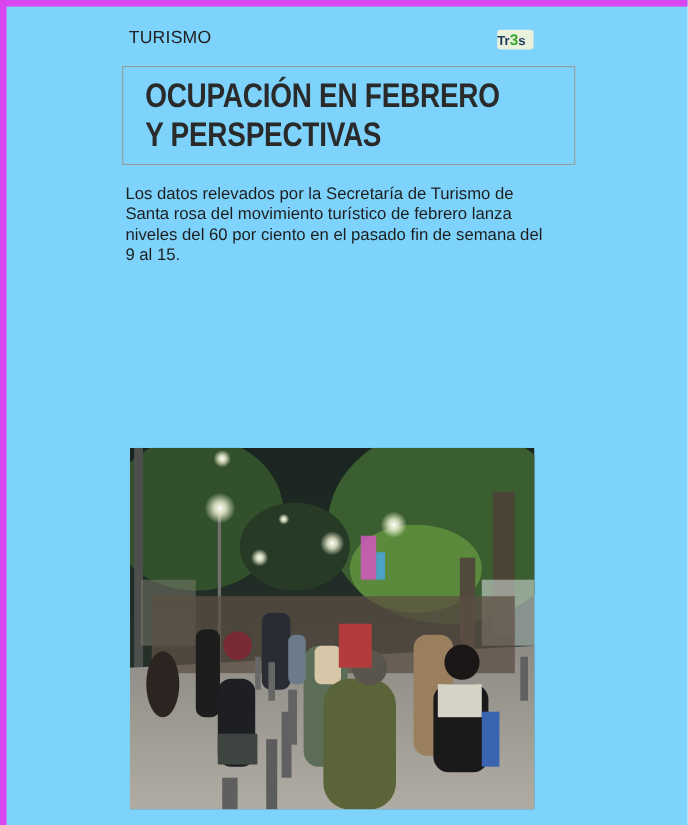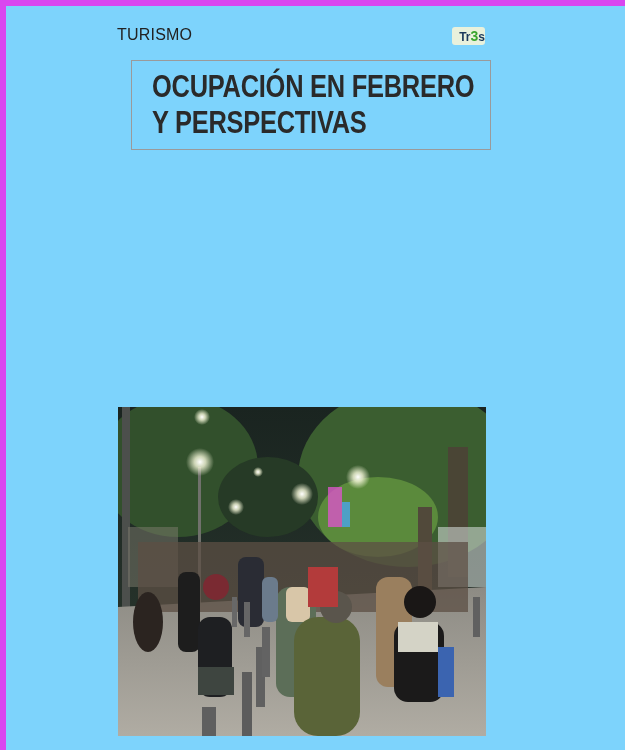--- a/index.html
+++ b/index.html
@@ -14,26 +14,26 @@
     position: absolute; left: 111px; top: 20px;
     font-family: "Liberation Sans", sans-serif;
     font-size: 16px; color: #222; letter-spacing: 0.2px;
   }
   .logo {
     position: absolute; left: 446px; top: 21px;
     width: 33px; height: 18px;
     background: #e9f1dc; border-radius: 3px;
     font-family: "Liberation Sans", sans-serif;
     font-weight: bold; font-size: 12px; line-height: 18px;
-    text-align: right; color: #1d3a5c;
+    text-align: left; color: #1d3a5c;
   }
   .logo .three { color: #3aa52e; font-size: 14px; }
   .title-box {
-    position: absolute; left: 125px; top: 54px;
-    width: 360px; height: 90px;
+    position: absolute; left: 105px; top: 54px;
+    width: 412px; height: 90px;
     border: 1px solid #9a9a9a;
     box-sizing: border-box;
     padding: 8px 16px 0 20px;
   }
   .title {
     font-family: "Liberation Sans", sans-serif;
     font-weight: bold; font-size: 31px; line-height: 36px;
     color: #2a2a2a; letter-spacing: -0.3px;
     transform: scaleX(0.82); transform-origin: left top;
     white-space: nowrap;
@@ -61,20 +61,21 @@
 
   <div class="logo">
     <span>Tr</span><span class="three">3</span><span>s</span>
   </div>
 
   <div class="title-box">
     <div class="title">OCUPACIÓN EN FEBRERO</div>
     <div class="title">Y PERSPECTIVAS</div>
   </div>
 
+  <p class="body-text p1">Los datos relevados por la Secretaría de Turismo de Santa rosa del movimiento turístico de febrero lanza niveles del 60 por ciento en el pasado fin de semana del 9 al 15.</p>
 
   <div class="photo">
     <svg width="368" height="329" viewBox="0 0 368 329" xmlns="http://www.w3.org/2000/svg">
       <defs>
         <linearGradient id="sky" x1="0" y1="0" x2="0" y2="1">
           <stop offset="0" stop-color="#1a2420"></stop>
           <stop offset="1" stop-color="#2c3a30"></stop>
         </linearGradient>
         <linearGradient id="ground" x1="0" y1="0" x2="0" y2="1">
           <stop offset="0" stop-color="#8d8b84"></stop>

